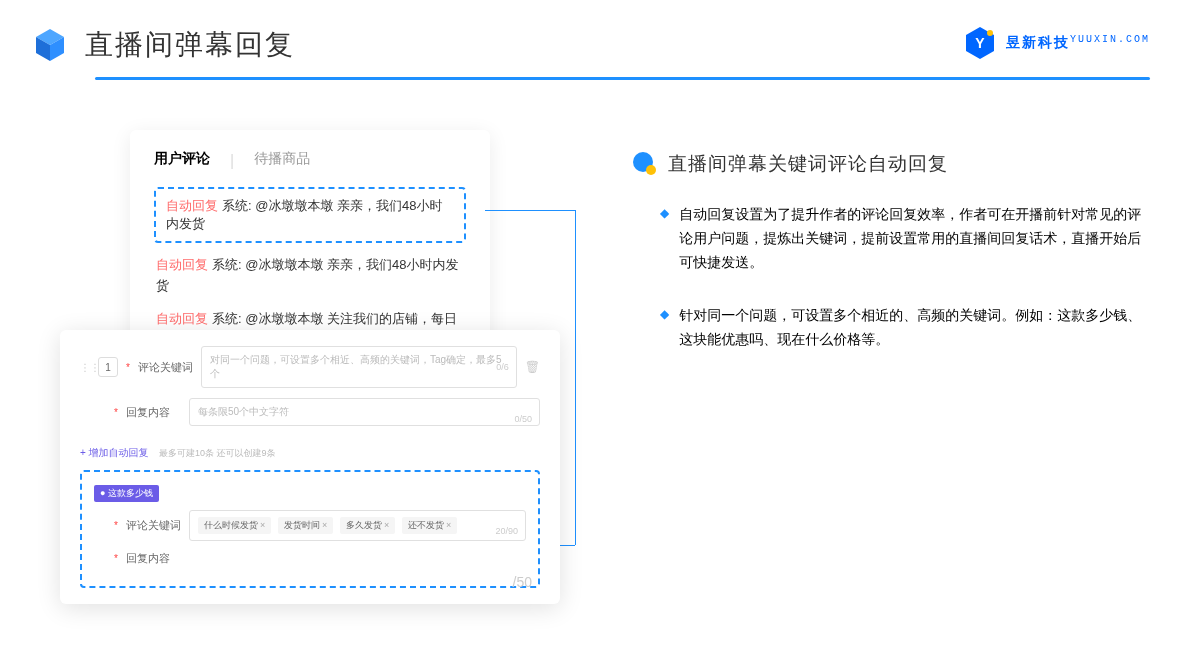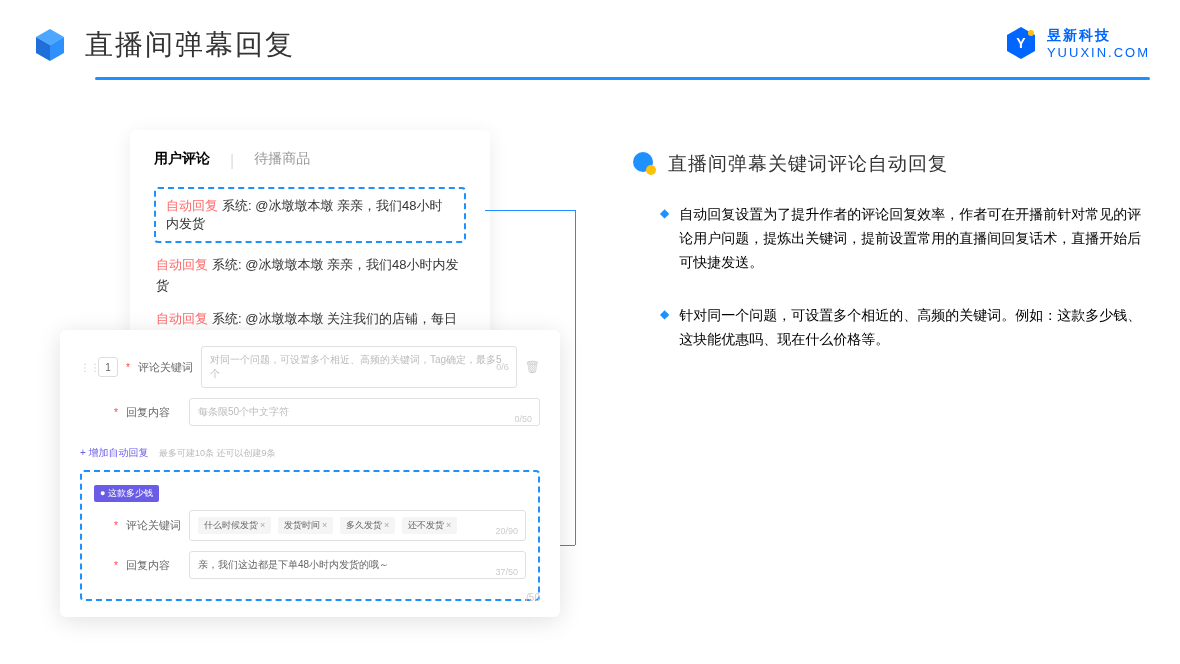--- a/index.html
+++ b/index.html
@@ -4,23 +4,23 @@
 <style>
 * { margin: 0; padding: 0; box-sizing: border-box; }
 body { font-family: "Microsoft YaHei", "PingFang SC", sans-serif; background: #fff; width: 1180px; height: 664px; position: relative; overflow: hidden; }
 
 
 .header { display: flex; align-items: center; padding: 25px 30px 0 30px; }
 .cube-icon { width: 40px; height: 40px; margin-right: 15px; display: flex; align-items: center; justify-content: center; }
 .page-title { font-size: 28px; font-weight: 400; color: #333; letter-spacing: 2px; }
 .brand { position: absolute; top: 25px; right: 30px; display: flex; align-items: center; }
 .brand-icon { width: 36px; height: 36px; margin-right: 8px; }
-.brand-text { display: flex; flex-direction: column; }
+.brand-text { display: flex; flex-direction: row; font-family: Liberation Mono, monospace; }
 .brand-name { font-size: 14px; font-weight: bold; color: #0066ff; letter-spacing: 2px; }
-.brand-url { font-size: 13px; color: #0066ff; letter-spacing: 2px; }
+.brand-url { font-size: 10px; color: #0066ff; letter-spacing: 2px; }
 .header-divider { height: 3px; background: #1e90ff; margin: 12px 30px 0 95px; border-radius: 2px; }
 
 
 .content { display: flex; padding: 50px 30px 0 60px; gap: 60px; }
 .left-panel { position: relative; width: 510px; }
 .right-panel { flex: 1; padding-top: 20px; }
 
 
 .comment-card { background: #fff; box-shadow: 0 4px 20px rgba(0,0,0,0.08); border-radius: 6px; padding: 20px 24px; width: 360px; margin-left: 70px; position: relative; }
 .tabs { display: flex; gap: 20px; margin-bottom: 15px; align-items: center; }
@@ -50,21 +50,21 @@
 .trash-icon { color: #ccc; font-size: 12px; }
 
 .add-link { color: #6b5ce7; font-size: 10px; margin: 8px 0 4px 0; display: inline-block; }
 .add-hint { color: #bbb; font-size: 9px; margin-left: 6px; }
 
 .example-box { border: 2px dashed #1e90ff; border-radius: 4px; padding: 10px 12px; margin-top: 6px; position: relative; }
 .example-badge { background: #6b5ce7; color: #fff; font-size: 9px; padding: 2px 6px; border-radius: 2px; display: inline-block; margin-bottom: 8px; }
 .tag-chip { display: inline-block; background: #f5f5f5; border-radius: 2px; padding: 2px 6px; font-size: 9px; color: #666; margin-right: 4px; }
 .tag-chip .x { color: #aaa; margin-left: 2px; }
 
-.bottom-counter { position: absolute; right: 20px; bottom: 14px; font-size: 10px; color: #ccc; }
+.bottom-counter { position: absolute; right: 28px; bottom: 14px; font-size: 14px; color: #ccc; }
 
 
 .connector { position: absolute; border: 1.5px solid #1e90ff; pointer-events: none; }
 .conn-h1 { top: 80px; left: 425px; width: 90px; height: 0; border-left: none; border-top: none; border-right: none; }
 .conn-v { top: 80px; left: 515px; width: 0; height: 335px; border-top: none; border-right: none; border-bottom: none; }
 .conn-h2 { top: 415px; left: 470px; width: 45px; height: 0; border-left: none; border-top: none; border-right: none; }
 
 
 .section-header { display: flex; align-items: center; gap: 10px; margin-bottom: 25px; }
 .bubble-icon { width: 28px; height: 28px; position: relative; }
@@ -166,24 +166,20 @@
               <span class="tag-chip"><span>多久发货</span><span class="x">×</span></span>
               <span class="tag-chip"><span>还不发货</span><span class="x">×</span></span>
             </div>
             <span class="input-counter">20/90</span>
           </div>
         </div>
 
         <div class="form-row" style="padding-left:20px;">
           <span class="req-star">*</span>
           <span class="form-label">回复内容</span>
-          <div class="form-input-wrap">
-            <div class="form-input" style="color:#666;">亲，我们这边都是下单48小时内发货的哦～</div>
-            <span class="input-counter">37/50</span>
-          </div>
         </div>
       </div>
       <span class="bottom-counter">/50</span>
     </div>
   </div>
 
   <div class="right-panel">
     <div class="section-header">
       <div class="bubble-icon">
         <svg viewBox="0 0 28 28">

